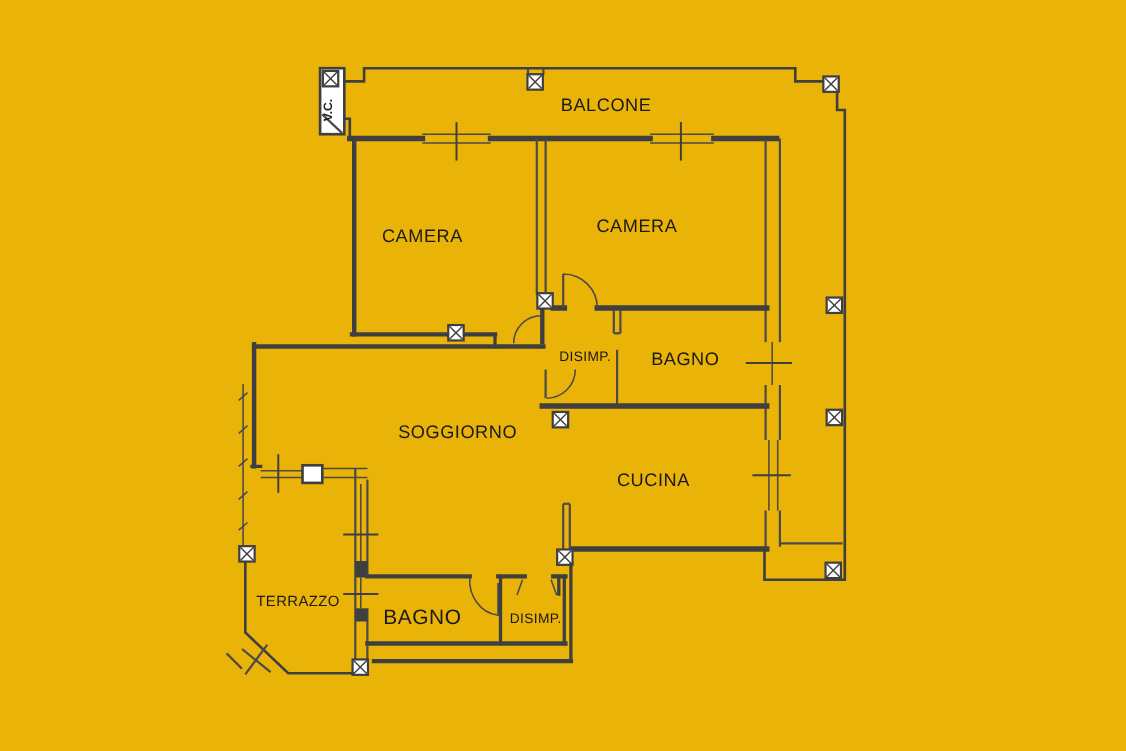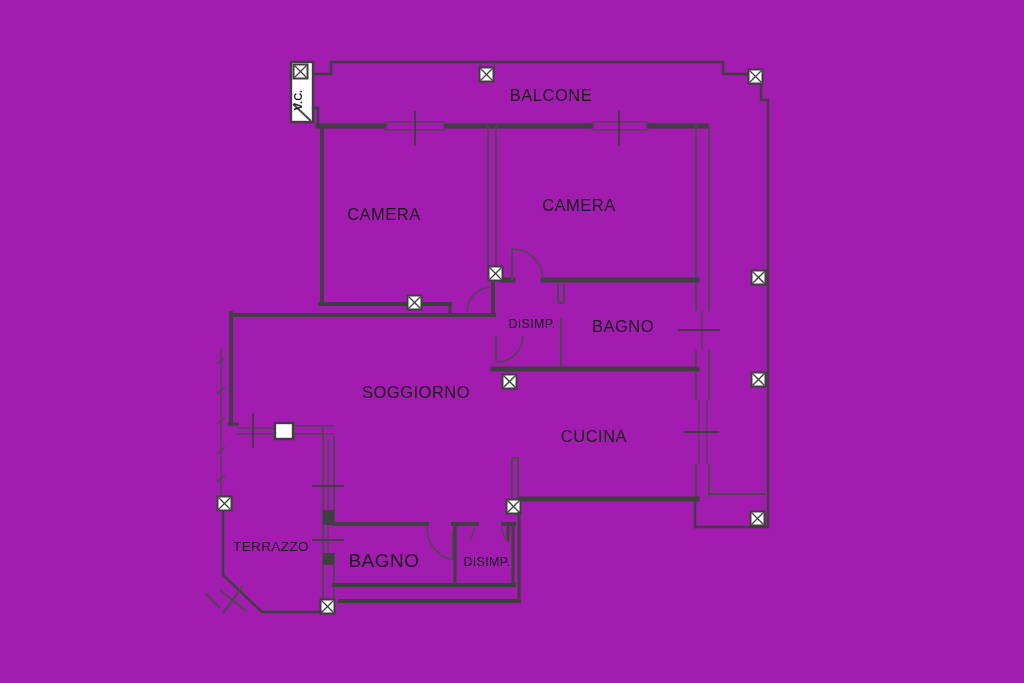--- a/index.html
+++ b/index.html
@@ -1,16 +1,16 @@
 <!DOCTYPE html>
 <html><head>
 <meta charset="utf-8">
 <style>
   html,body{margin:0;padding:0;background:#ffffff;}
-  .stage{position:relative;width:1024px;height:683px;background:#a21caf;overflow:hidden;
+  .stage{position:relative;width:1024px;height:683px;background:#eab308;overflow:hidden;
          font-family:"Liberation Sans", sans-serif;}
   svg text{fill:#1a1a1a;font-family:"Liberation Sans", sans-serif;}
   .lbl{font-size:16.5px;letter-spacing:.5px;}
   .lbl-sm{font-size:12.5px;letter-spacing:.3px;}
   .lbl-md{font-size:13.5px;letter-spacing:.4px;}
   .lbl-lg{font-size:19px;letter-spacing:.5px;}
   .lbl-vc{font-size:11px;font-weight:bold;}
   .wall{stroke:#3f3f3f;stroke-width:4;fill:none;stroke-linecap:square;}
   .wall-thick{stroke:#3f3f3f;stroke-width:5;fill:none;stroke-linecap:square;}
   .wall-med{stroke:#3f3f3f;stroke-width:3;fill:none;stroke-linecap:square;}

